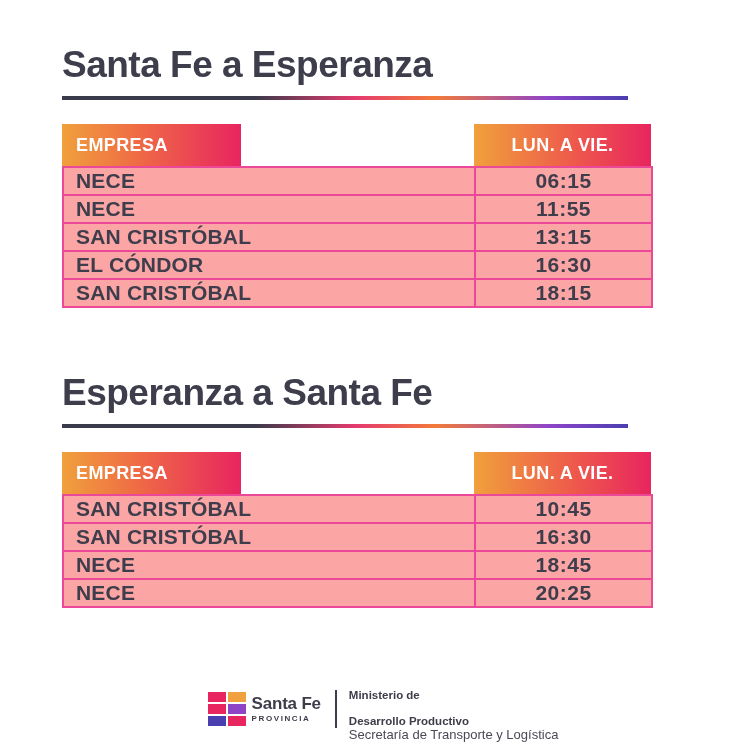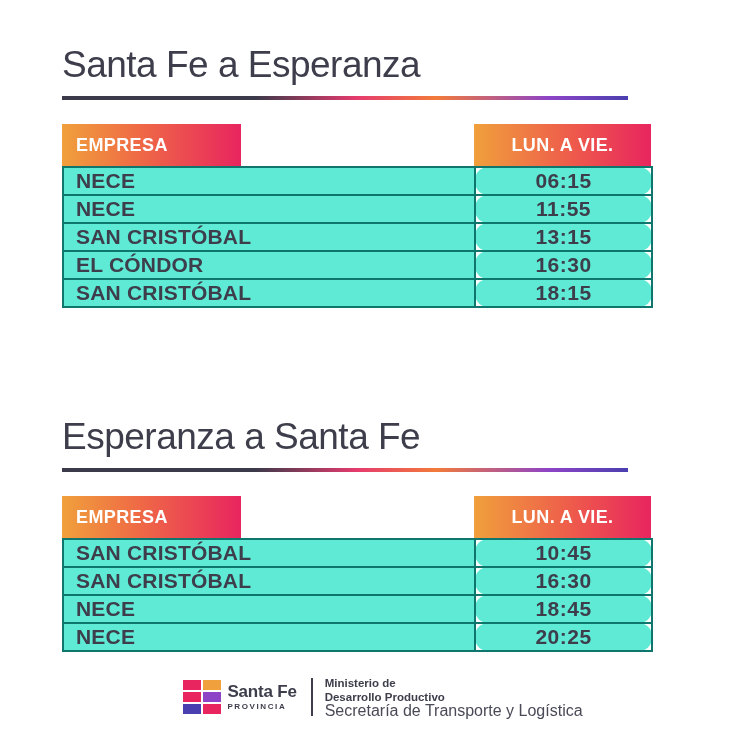--- a/index.html
+++ b/index.html
@@ -24,27 +24,27 @@
     padding: 0;
   }
 
   
   .section {
     position: absolute;
     left: 0;
     width: 750px;
   }
   .section-1 { top: 42px; }
-  .section-2 { top: 370px; margin-top: 44px; }
+  .section-2 { top: 370px; }
 
   .section-title {
     margin: 0 0 0 62px;
     font-size: 37px;
     line-height: 46px;
-    font-weight: normal;
+    font-weight: bold;
     letter-spacing: -0.5px;
     color: #3d3d4b;
     font-family: "Liberation Sans", sans-serif;
   }
 
   .title-rule {
     margin: 8px 0 0 62px;
     width: 566px;
     height: 4px;
     background: linear-gradient(to right, #3a3a4a 0%, #3a3a4a 34%, #e53b6e 52%, #f27a3a 66%, #8e44c7 86%, #4a3fb0 100%);
@@ -83,40 +83,39 @@
     width: 177px;
     justify-content: center;
     background: linear-gradient(to right, #f0a03c 0%, #ee5b4b 55%, #e8255f 100%);
   }
 
   .col-empresa { width: 412px; }
   .col-horario { width: 177px; }
 
   table.schedule tbody td {
     height: 20px;
-    border: 2px solid #0f766e;
+    border: 2px solid #ec4899;
     font-size: 21px;
     font-weight: bold;
     color: #3d3d4b;
     box-sizing: border-box;
-    background: #5eead4;
+    background: #fca5a5;
   }
 
   td.cell-empresa {
     padding-left: 12px;
     text-align: left;
     letter-spacing: 0.2px;
   }
 
   td.cell-horario {
     text-align: center;
     font-weight: normal;
     color: #4a4a57;
     letter-spacing: 0.5px;
-    border-radius: 13px;
   }
 
   
   .head-row {
     display: flex;
     width: 589px;
   }
   .head-gap {
     flex: 1 1 auto;
     background: #ffffff;
@@ -186,23 +185,24 @@
   .ministry {
     display: flex;
     flex-direction: column;
     justify-content: center;
   }
   .ministry-l1, .ministry-l2 {
     font-size: 11.5px;
     font-weight: bold;
     color: #3d3d4b;
     line-height: 14px;
+    margin-top: 12px;
   }
   .ministry-l3 {
-    font-size: 16px;
+    font-size: 13px;
     color: #4a4a57;
     line-height: 14px;
   }
 </style>
 </head>
 <body>
 
 <div class="page">
 
   <div class="section section-1">

